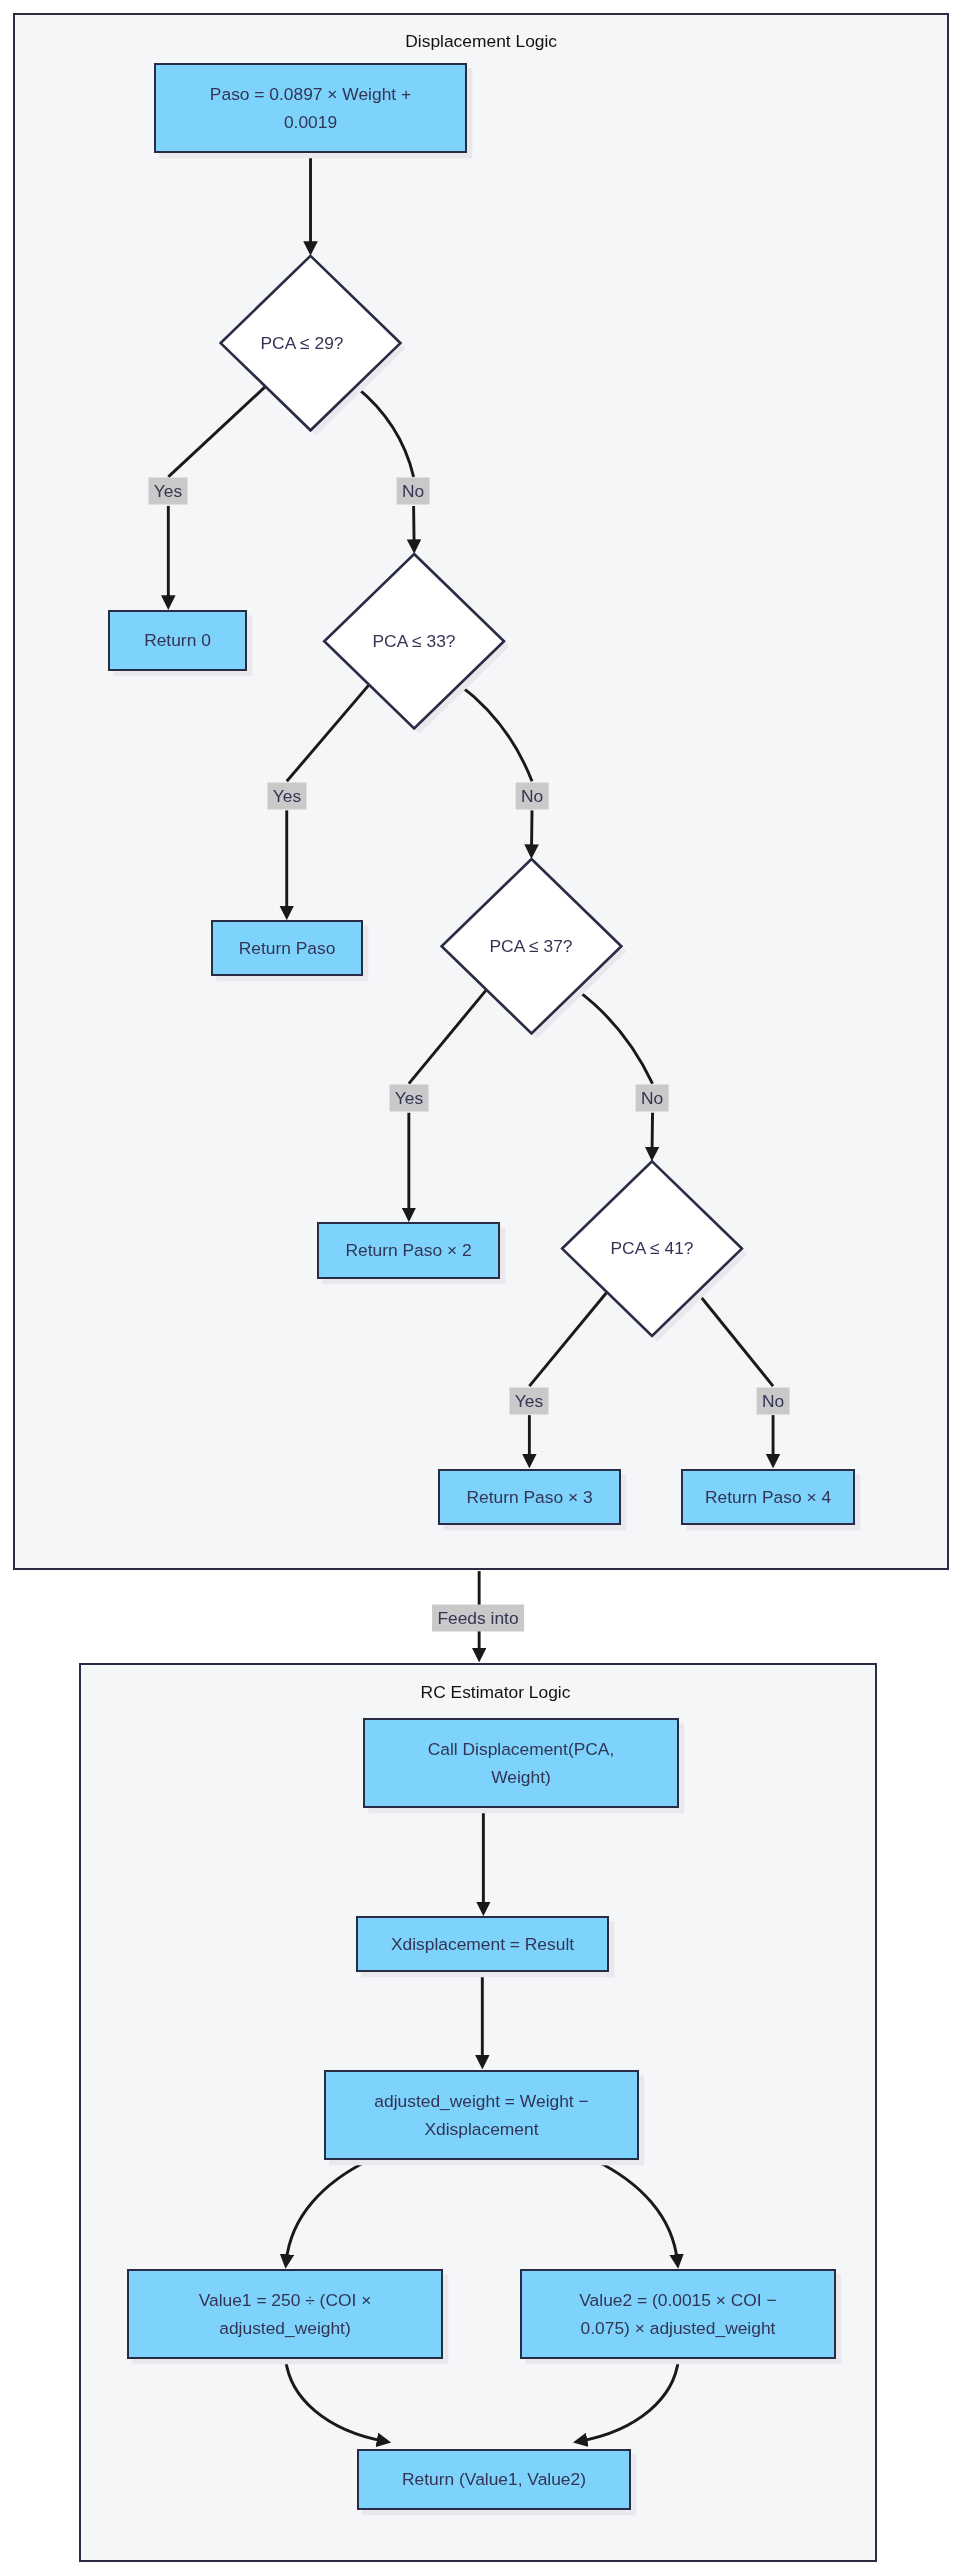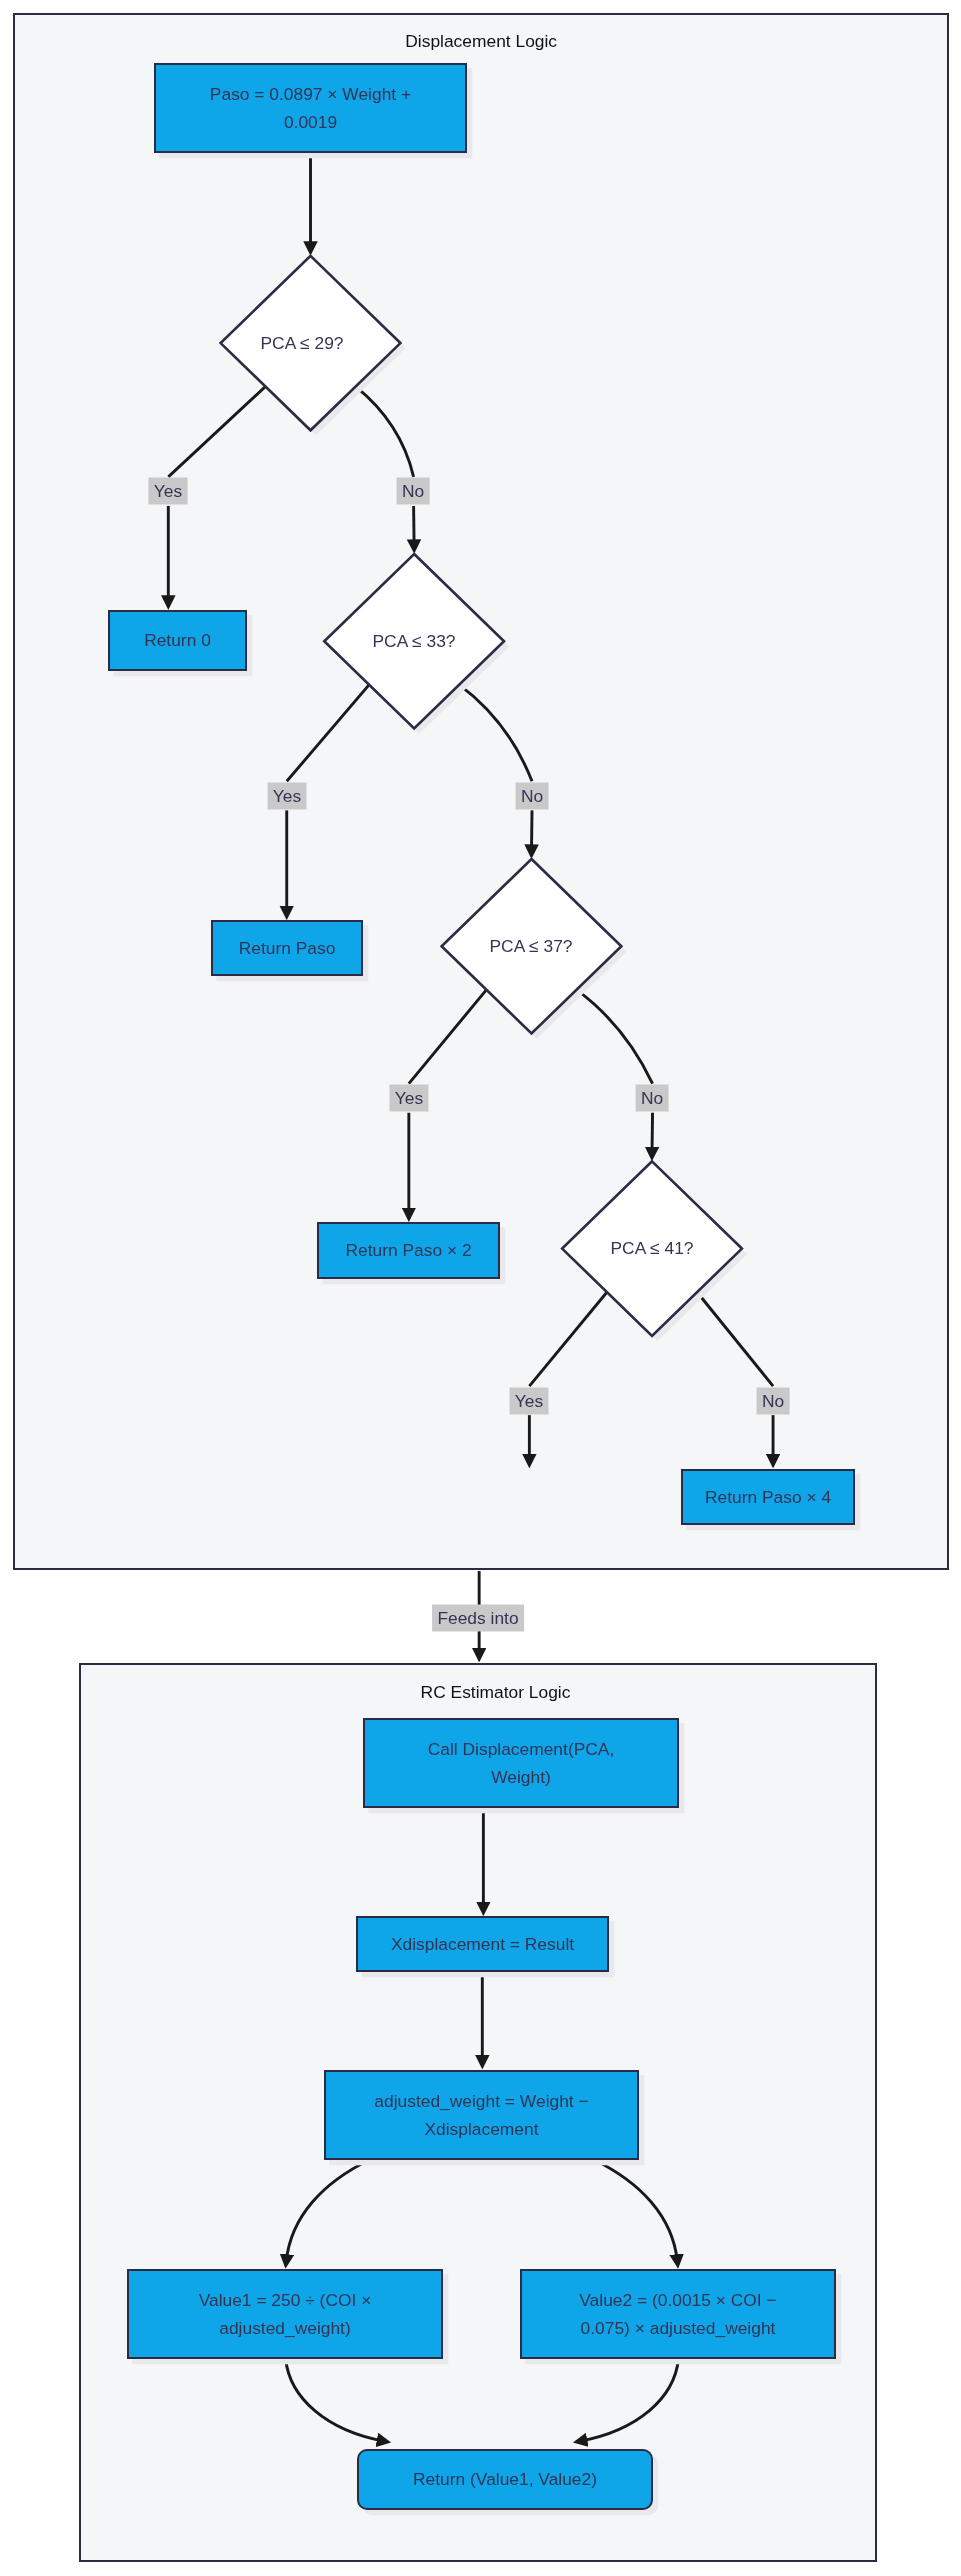--- a/index.html
+++ b/index.html
@@ -8,21 +8,21 @@
     font-family:"Liberation Sans",sans-serif;color:#343454;
   }
   .container{
     position:absolute;background:#f5f6f8;border:2.1px solid #2b2b44;box-sizing:border-box;padding-left:20px;
   }
   .container-title{
     position:absolute;left:0;right:0;text-align:center;font-size:17.4px;color:#111111;
   }
   svg.edges{position:absolute;left:0;top:0;z-index:1;}
   .node{
-    position:absolute;z-index:2;background:#0ea5e9;border:2.6px solid #2b2b44;
+    position:absolute;z-index:2;background:#7dd3fc;border:2.6px solid #2b2b44;
     box-shadow:5.3px 5.3px 0 #e9e9ed;box-sizing:border-box;
     display:flex;align-items:center;justify-content:center;text-align:center;
     font-size:17.4px;line-height:1.62;white-space:pre-line;padding:0 10.6px;
   }
   .dtext{
     position:absolute;z-index:2;display:flex;align-items:center;justify-content:center;
     text-align:center;font-size:17.4px;
   }
   .elabel{
     position:absolute;z-index:3;transform:translate(-50%,-50%);
@@ -88,38 +88,39 @@
 
   <div class="node" style="left:154px;top:63px;width:313px;height:90px;">Paso = 0.0897 × Weight +
 0.0019</div>
 
   <div class="node" style="left:108px;top:610px;width:139px;height:61px;">Return 0</div>
 
   <div class="node" style="left:211px;top:920px;width:152px;height:56px;">Return Paso</div>
 
   <div class="node" style="left:317px;top:1222px;width:183px;height:57px;">Return Paso × 2</div>
 
+  <div class="node" style="left:438px;top:1469px;width:183px;height:56px;">Return Paso × 3</div>
 
   <div class="node" style="left:681px;top:1469px;width:174px;height:56px;">Return Paso × 4</div>
 
   <div class="node" style="left:326px;top:1718px;width:316px;height:90px;margin-left:37px;">Call Displacement(PCA,
 Weight)</div>
 
   <div class="node" style="left:356px;top:1916px;width:253px;height:56px;">Xdisplacement = Result</div>
 
   <div class="node" style="left:324px;top:2070px;width:315px;height:90px;">adjusted_weight = Weight −
 Xdisplacement</div>
 
   <div class="node" style="left:127px;top:2269px;width:316px;height:90px;">Value1 = 250 ÷ (COI ×
 adjusted_weight)</div>
 
   <div class="node" style="left:520px;top:2269px;width:316px;height:90px;">Value2 = (0.0015 × COI −
 0.075) × adjusted_weight</div>
 
-  <div class="node" style="left:357px;top:2449px;width:296px;height:61px;border-radius:10px;">Return (Value1, Value2)</div>
+  <div class="node" style="left:357px;top:2449px;width:274px;height:61px;">Return (Value1, Value2)</div>
 
   <div class="dtext" style="left:212px;top:256px;width:180px;height:174px;">PCA ≤ 29?</div>
   <div class="dtext" style="left:324px;top:554px;width:180px;height:174px;">PCA ≤ 33?</div>
   <div class="dtext" style="left:441px;top:859px;width:180px;height:174px;">PCA ≤ 37?</div>
   <div class="dtext" style="left:562px;top:1161px;width:180px;height:174px;">PCA ≤ 41?</div>
 
   <div class="elabel" style="left:168px;top:491px;">Yes</div>
   <div class="elabel" style="left:413px;top:491px;">No</div>
   <div class="elabel" style="left:287px;top:796px;">Yes</div>
   <div class="elabel" style="left:532px;top:796px;">No</div>

